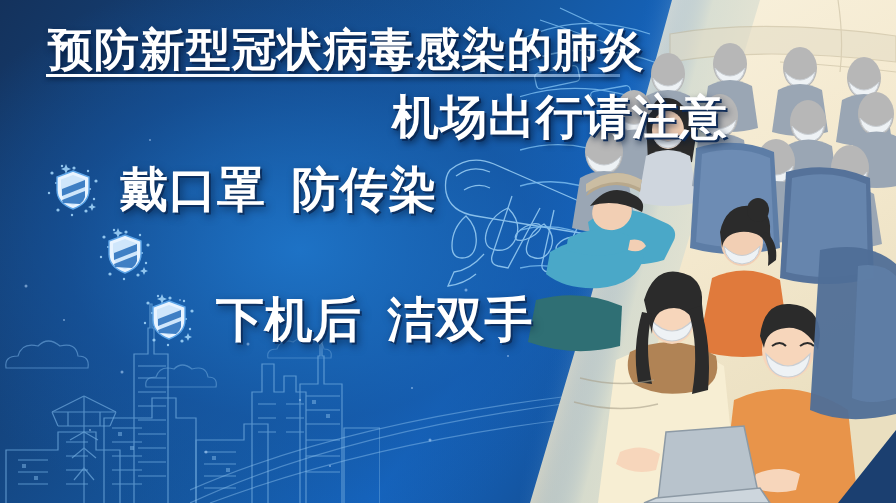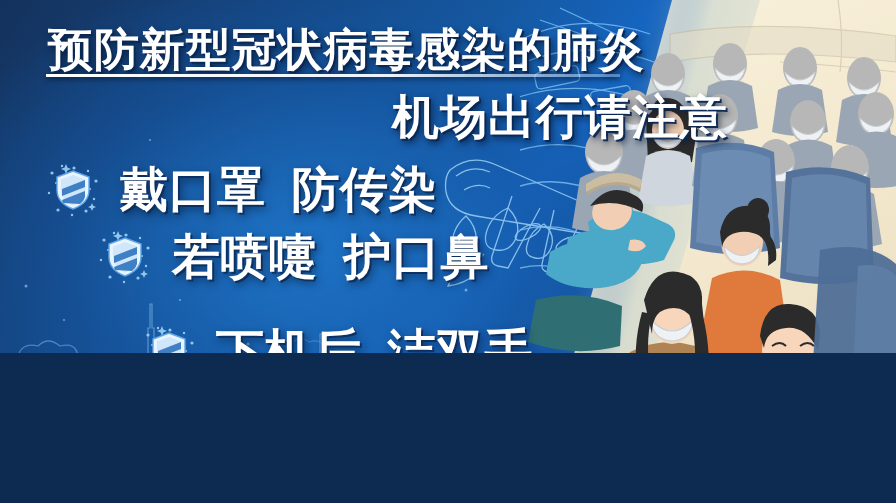--- a/index.html
+++ b/index.html
@@ -1,19 +1,19 @@
 <!DOCTYPE html>
 <html><head>
 <meta charset="utf-8">
 <style>
   html,body{margin:0;padding:0;background:#0d2a50;}
   body{font-family:"Liberation Sans","DejaVu Sans",sans-serif;}
 
   #poster{
-    position:relative;width:896px;height:353px;overflow:hidden;
+    position:relative;width:896px;height:503px;overflow:hidden;
     background:
       radial-gradient(ellipse 520px 380px at 300px 250px, rgba(30,116,200,.95) 0%, rgba(22,88,165,.55) 45%, rgba(17,60,120,0) 75%),
       linear-gradient(125deg,#14325c 0%,#14437c 22%,#1559a3 45%,#1565c0 58%,#134a8c 78%,#12305a 100%);
   }
 
   
   .layer{position:absolute;inset:0;pointer-events:none;}
   .layer svg{position:absolute;display:block;}
 
   
@@ -36,21 +36,21 @@
 
   
   .slogan{
     position:absolute;white-space:nowrap;display:flex;align-items:center;
     color:#ffffff;font-weight:700;font-size:48px;letter-spacing:.01em;
     font-family:"DejaVu Sans","Liberation Sans",sans-serif;
     text-shadow:2px 2px 0 rgba(12,45,92,.9),3px 4px 8px rgba(4,20,45,.6);
   }
   #sl1{left:44px;top:158px;}
   #sl2{left:96px;top:225px;}
-  #sl3{left:140px;top:288px;margin-top:32px;}
+  #sl3{left:140px;top:288px;}
   .sl-text{margin-left:18px;}
   .sl-gap{display:inline-block;width:26px;}
 
   
   .bullet{position:relative;width:58px;height:58px;flex:0 0 58px;}
   .bullet svg{position:absolute;left:0;top:0;}
 
   
   #cabin{position:absolute;left:520px;top:0;width:376px;height:503px;overflow:hidden;}
 </style>
@@ -400,23 +400,20 @@
             <circle cx="46" cy="28" r="1"></circle>
           <path d="M22 3 l1.4 3.4 L27 8 l-3.6 1.6 L22 13 l-1.4-3.4 L17 8 l3.6-1.6 z"></path>
           <path d="M48 42 l1.2 2.8 L52 46 l-2.8 1.3 L48 50 l-1.2-2.7 L44 46 l2.8-1.2 z"></path>
         </g>
         <path d="M29 10 L45 16 v13 q0 13-16 19 q-16-6-16-19 V16 z" fill="#e9f4ff" stroke="#5ea6e8" stroke-width="1.4"></path>
         <path d="M29 14 L41 18.5 v11 q0 10-12 15 q-12-5-12-15 v-11 z" fill="#cfe6fb"></path>
         <path d="M18 28 L41 19 v7 L18 35 z" fill="#3f7fc4"></path>
         <path d="M18 39 L41 30 v6 q-1 4-5 7 L19 42 z" fill="#3f7fc4"></path>
       </svg>
     </span>
-    <span class="sl-text">
-      <span>若喷嚏</span><span class="sl-gap"></span><span>护口鼻</span>
-    </span>
   </div>
 
   <div class="slogan" id="sl3">
     <span class="bullet">
       <svg width="58" height="58" viewBox="0 0 58 58">
         <g fill="#9fd2f7" opacity=".9">
           <circle cx="8" cy="12" r="1.6"></circle>
             <circle cx="18" cy="5" r="1.2"></circle>
             <circle cx="30" cy="7" r="1.6"></circle>
           <circle cx="44" cy="10" r="1.2"></circle>

